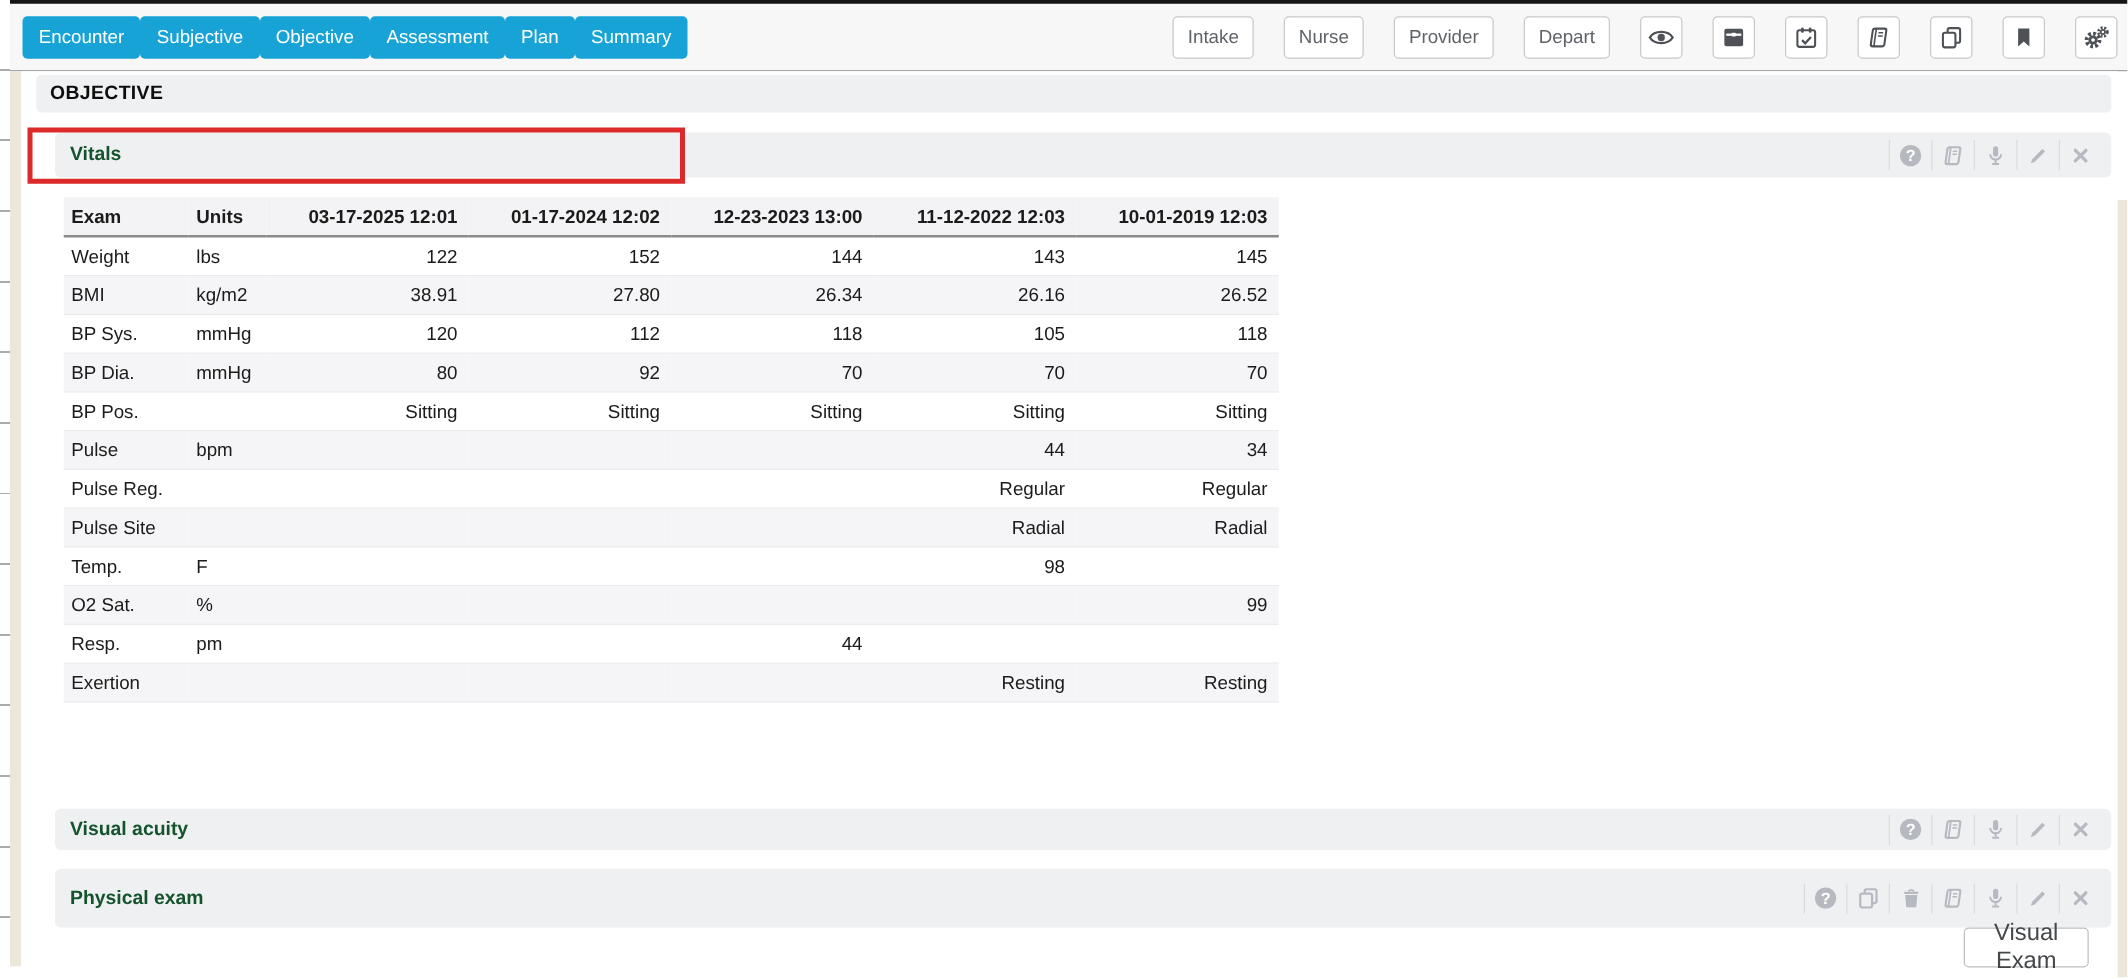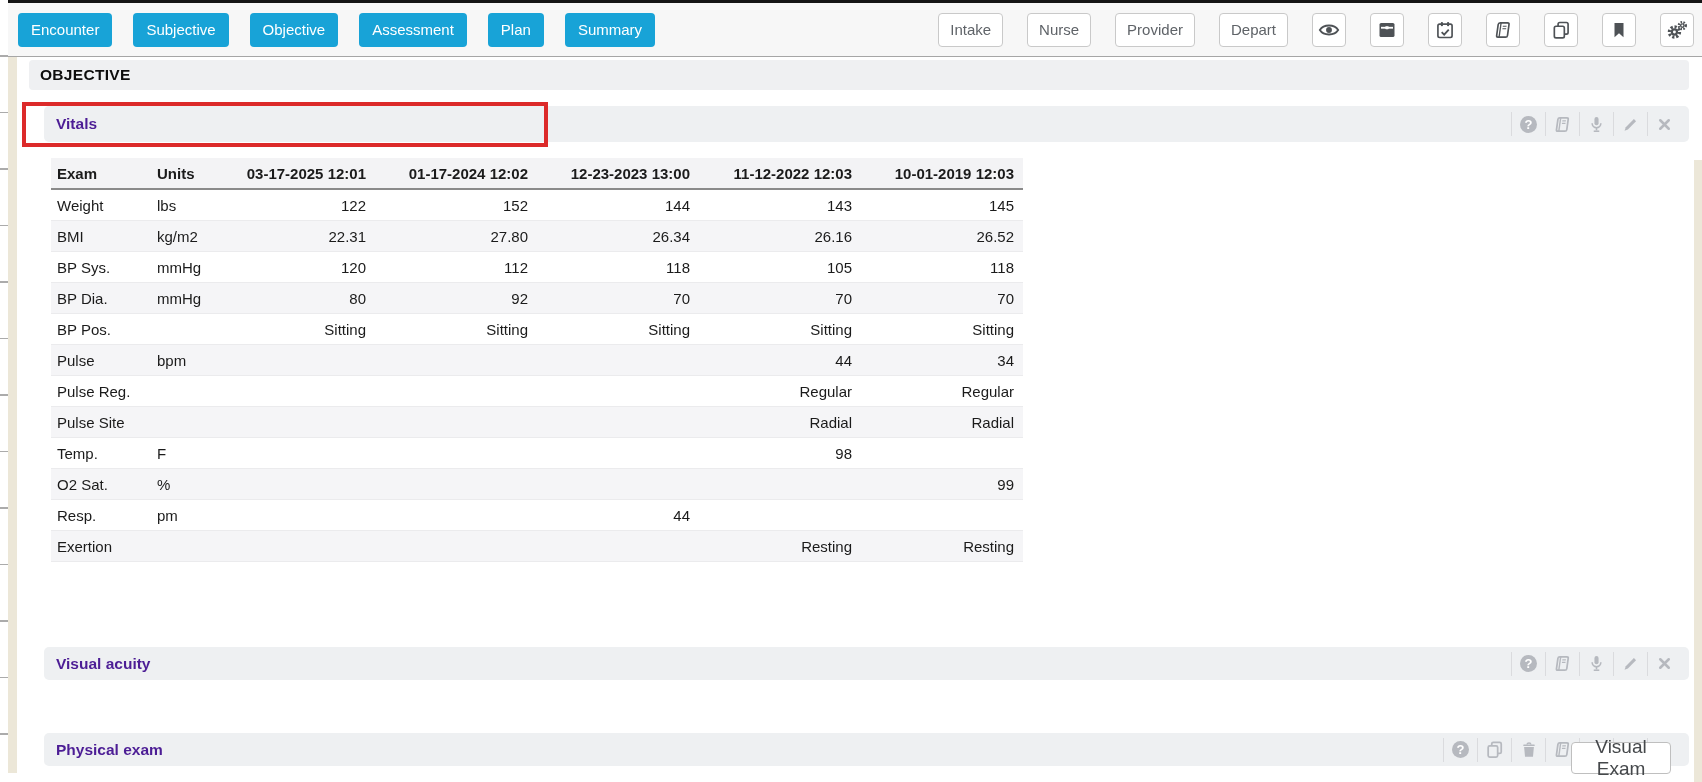--- a/index.html
+++ b/index.html
@@ -8,21 +8,21 @@
 
   
   .ruler{position:absolute;left:0;top:0;width:8px;height:782px;background:
     repeating-linear-gradient(to bottom,#ffffff 0 55px,#ababab 55px 56.5px);}
   .ruler-notch{position:absolute;left:8px;top:0;width:2px;height:14px;background:#3a3a3a;}
 
   
   .topbar{position:absolute;left:8px;top:0;width:1694px;height:57px;box-sizing:border-box;
     background:#f7f7f7;border-top:3px solid #151515;border-bottom:1px solid #a6a6a6;
     display:flex;align-items:center;justify-content:space-between;padding:0 8px 0 10px;}
-  .tabs{display:flex;gap:21px;}
+  .tabs{display:flex;gap:0;}
   .tab{background:#18a3d7;color:#fff;font-size:15px;border:none;border-radius:4px;
     padding:8px 13px;cursor:pointer;line-height:1.2;}
   .tools{display:flex;gap:24px;align-items:center;}
   .gbtn{background:#fff;border:1px solid #c9c9c9;border-radius:4px;color:#5f6368;
     font-size:15px;padding:7px 11px;cursor:pointer;line-height:1.2;font-family:inherit;}
   .ibtn{width:34px;height:34px;background:#fff;border:1px solid #c9c9c9;border-radius:4px;
     display:flex;align-items:center;justify-content:center;cursor:pointer;padding:0;}
 
   
   .beige-left{position:absolute;left:8px;top:57px;width:9px;height:716px;background:#ece7d8;}
@@ -31,30 +31,30 @@
   
   .content{position:absolute;left:17px;top:57px;width:1677px;height:725px;background:#fff;}
 
   .obj-bar{position:absolute;left:12px;top:3px;width:1660px;height:30px;background:#eff0f2;
     border-radius:4px;display:flex;align-items:center;padding-left:11px;box-sizing:border-box;
     font-weight:bold;font-size:15.5px;color:#0d0d0d;letter-spacing:.3px;}
 
   .section-bar{position:absolute;left:27px;width:1645px;background:#eef0f2;border-radius:5px;
     display:flex;align-items:center;justify-content:space-between;
     padding:0 8px 0 12px;box-sizing:border-box;}
-  .section-title{font-weight:bold;font-size:15.5px;color:#4c1d95;}
+  .section-title{font-weight:bold;font-size:15.5px;color:#14532d;}
   .sec-icons{display:flex;align-items:center;height:100%;}
   .icon-cell{width:33px;height:24px;display:flex;align-items:center;justify-content:center;
     border-left:1px solid #dadbde;cursor:pointer;}
   .help-circle{display:inline-block;width:17px;height:17px;border-radius:50%;background:#b6b9bf;
     color:#fff;font-weight:bold;font-size:13px;line-height:17px;text-align:center;}
 
   .vitals-bar{top:49px;height:36px;}
   .va-bar{top:590px;height:33px;}
-  .pe-bar{top:676px;height:33px;}
+  .pe-bar{top:638px;height:47px;}
 
   .redbox{position:absolute;left:5px;top:45px;width:526px;height:45px;
     border:4px solid #dc2a2a;box-sizing:border-box;z-index:5;pointer-events:none;}
 
   
   table.vitals{position:absolute;left:34px;top:101px;width:972px;border-collapse:collapse;
     table-layout:fixed;font-size:15px;color:#1b1b1b;}
   table.vitals th{height:30px;background:#f3f3f5;border-bottom:2px solid #8a8a8a;
     font-weight:bold;padding:0;}
   table.vitals td{height:30px;padding:0;border-bottom:1px solid #ebebed;}
@@ -217,21 +217,21 @@
           <td class="c-left">lbs</td>
           <td class="c-right">122</td>
           <td class="c-right">152</td>
           <td class="c-right">144</td>
           <td class="c-right">143</td>
           <td class="c-right">145</td>
         </tr>
         <tr>
           <td class="c-left">BMI</td>
           <td class="c-left">kg/m2</td>
-          <td class="c-right">22.31</td>
+          <td class="c-right">38.91</td>
           <td class="c-right">27.80</td>
           <td class="c-right">26.34</td>
           <td class="c-right">26.16</td>
           <td class="c-right">26.52</td>
         </tr>
         <tr>
           <td class="c-left">BP Sys.</td>
           <td class="c-left">mmHg</td>
           <td class="c-right">120</td>
           <td class="c-right">112</td>

